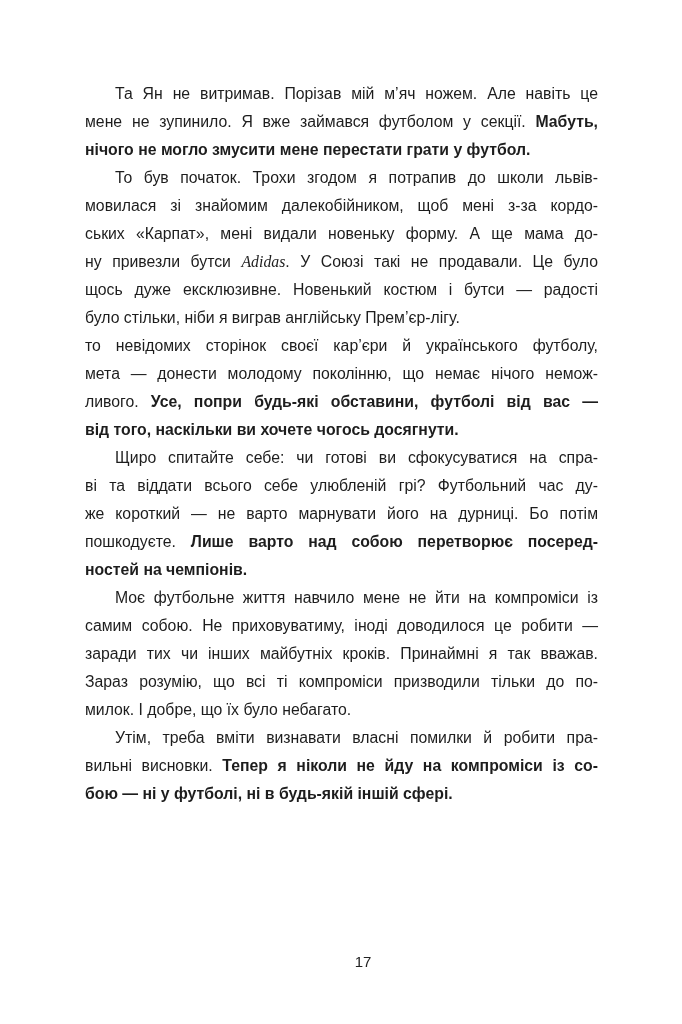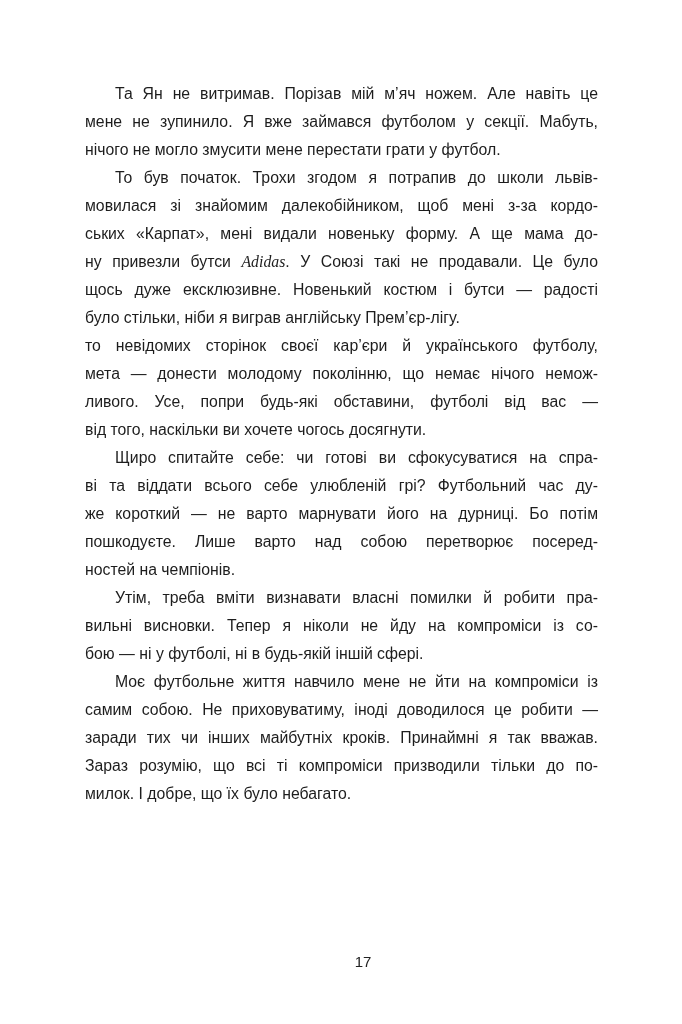--- a/index.html
+++ b/index.html
@@ -39,21 +39,21 @@
     text-align-last: justify;
   }
   .line.last {
     text-align: center;
     text-align-last: left;
   }
   .line.indent {
     text-indent: 30px;
   }
   .bold {
-    font-weight: normal;
+    font-weight: bold;
   }
   .italic {
     font-style: italic;
     font-family: Liberation Serif, serif;
   }
   .page-number {
     position: absolute;
     left: 12px;
     top: 953px;
     width: 100%;
@@ -87,26 +87,26 @@
         <div class="line last"><span class="bold">від того, наскільки ви хочете чогось досягнути.</span></div>
       </div>
       <div class="paragraph">
         <div class="line indent"><span>Щиро спитайте себе: чи готові ви сфокусуватися на спра-</span></div>
         <div class="line"><span>ві та віддати всього себе улюбленій грі? Футбольний час ду-</span></div>
         <div class="line"><span>же короткий — не варто марнувати його на дурниці. Бо потім</span></div>
         <div class="line"><span>пошкодуєте. </span><span class="bold">Лише варто над собою перетворює посеред-</span></div>
         <div class="line last"><span class="bold">ностей на чемпіонів.</span></div>
       </div>
       <div class="paragraph">
-        <div class="line indent"><span>Утім, треба вміти визнавати власні помилки й робити пра-</span></div>
-        <div class="line"><span>вильні висновки. </span><span class="bold">Тепер я ніколи не йду на компроміси із со-</span></div>
-        <div class="line last"><span class="bold">бою — ні у футболі, ні в будь-якій іншій сфері.</span></div>
-      </div>
-      <div class="paragraph">
         <div class="line indent"><span>Моє футбольне життя навчило мене не йти на компроміси із</span></div>
         <div class="line"><span>самим собою. Не приховуватиму, іноді доводилося це робити —</span></div>
         <div class="line"><span>заради тих чи інших майбутніх кроків. Принаймні я так вважав.</span></div>
         <div class="line"><span>Зараз розумію, що всі ті компроміси призводили тільки до по-</span></div>
         <div class="line last"><span>милок. І добре, що їх було небагато.</span></div>
       </div>
+      <div class="paragraph">
+        <div class="line indent"><span>Утім, треба вміти визнавати власні помилки й робити пра-</span></div>
+        <div class="line"><span>вильні висновки. </span><span class="bold">Тепер я ніколи не йду на компроміси із со-</span></div>
+        <div class="line last"><span class="bold">бою — ні у футболі, ні в будь-якій іншій сфері.</span></div>
+      </div>
     </div>
   <div class="page-number">17</div>
 </div>
 
 </body></html>

